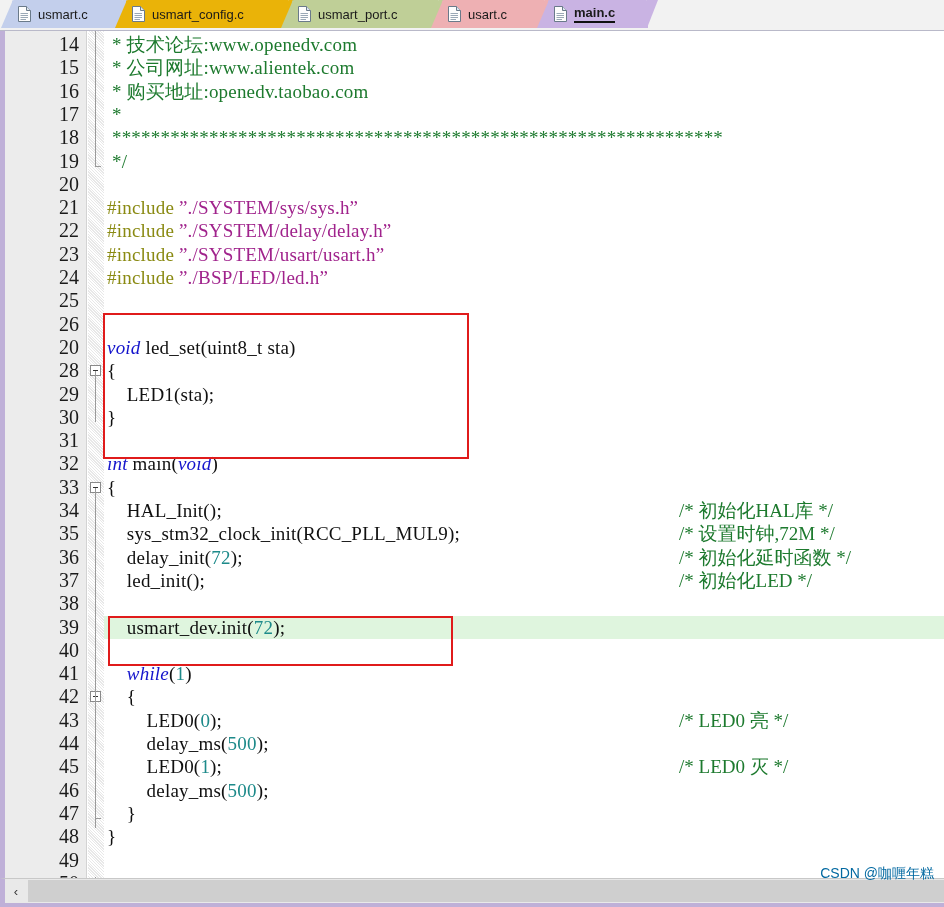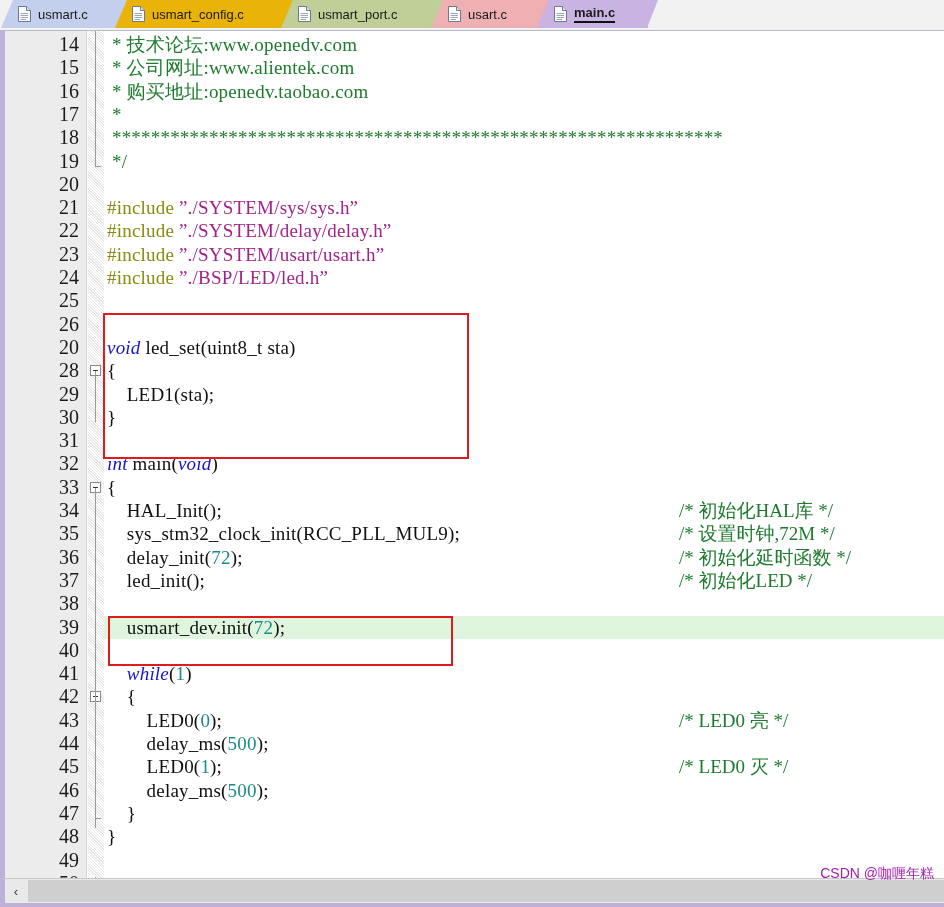--- a/index.html
+++ b/index.html
@@ -197,21 +197,21 @@
     position: absolute;
     left: 23px; top: 1px;
     right: 0; height: 22px;
     background: #cfcfcf;
   }
   #watermark {
     position: absolute;
     right: 10px; bottom: 24px;
     font-family: "Liberation Sans", sans-serif;
     font-size: 14px;
-    color: #a21caf;
+    color: #0369a1;
     white-space: nowrap;
     z-index: 9;
   }
 </style>
 </head>
 <body>
 
 <div id="app">
 
   <div id="tabbar">

